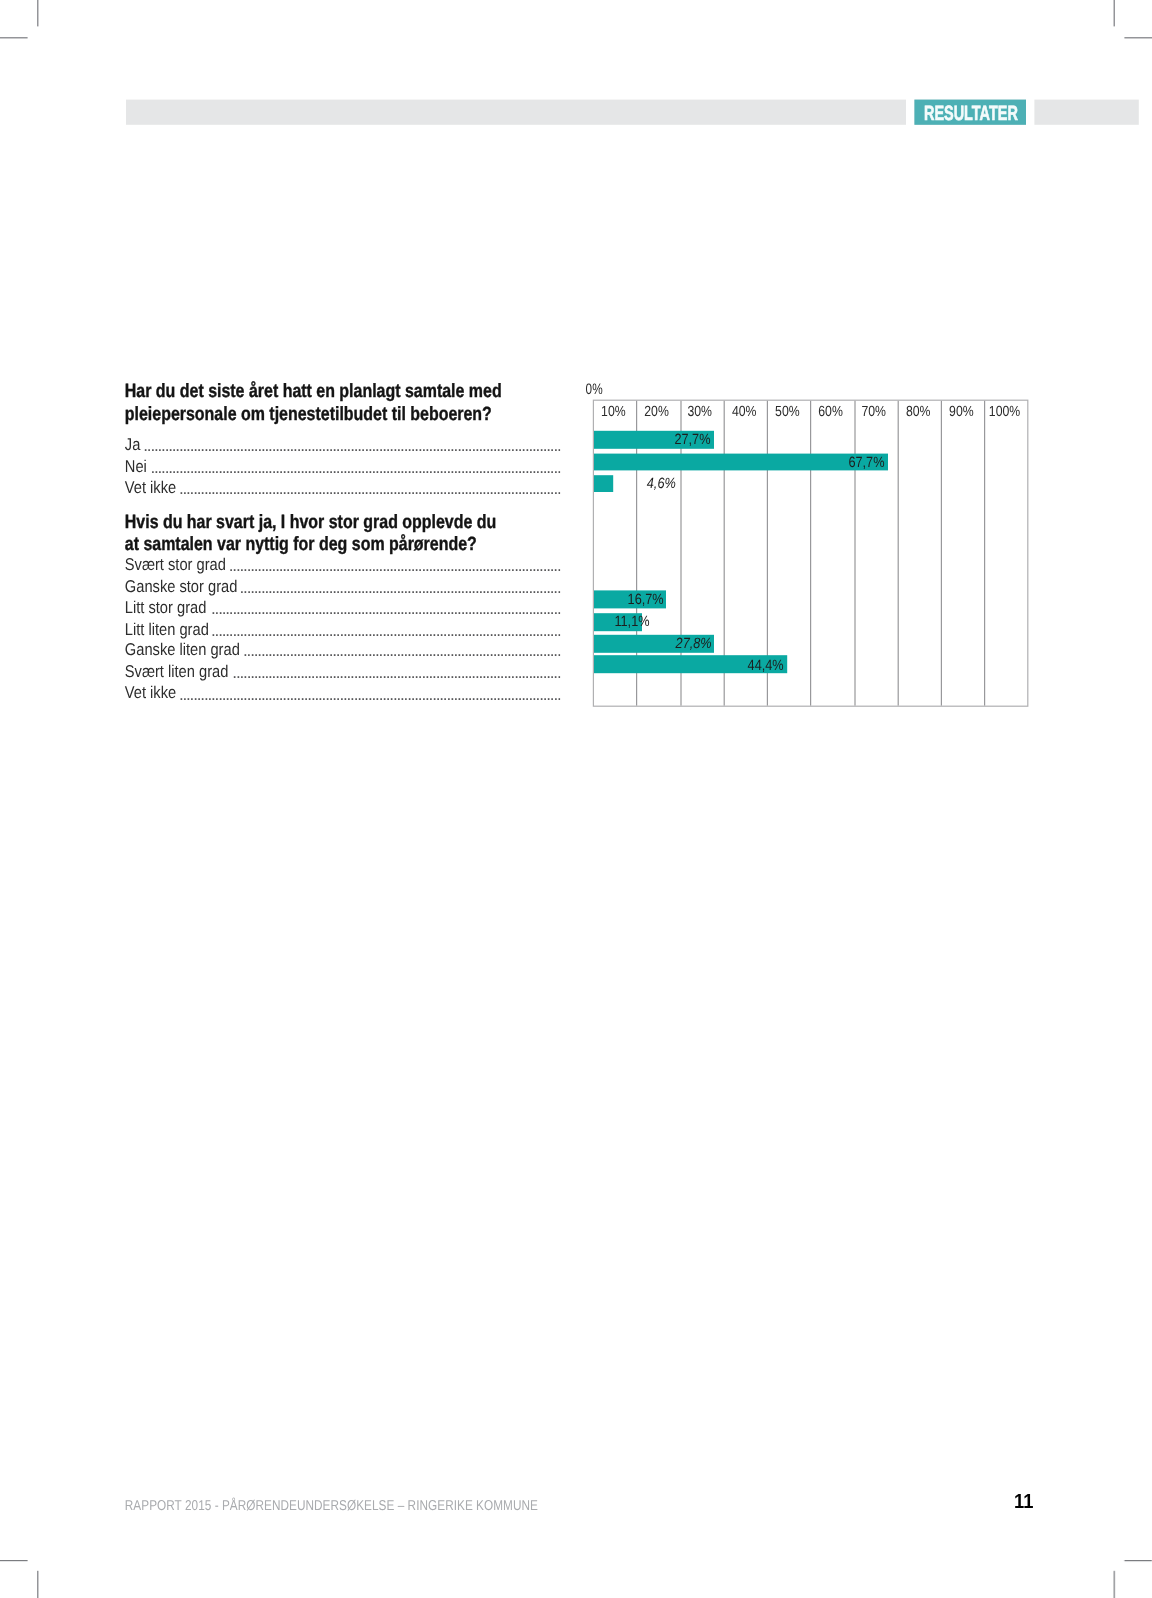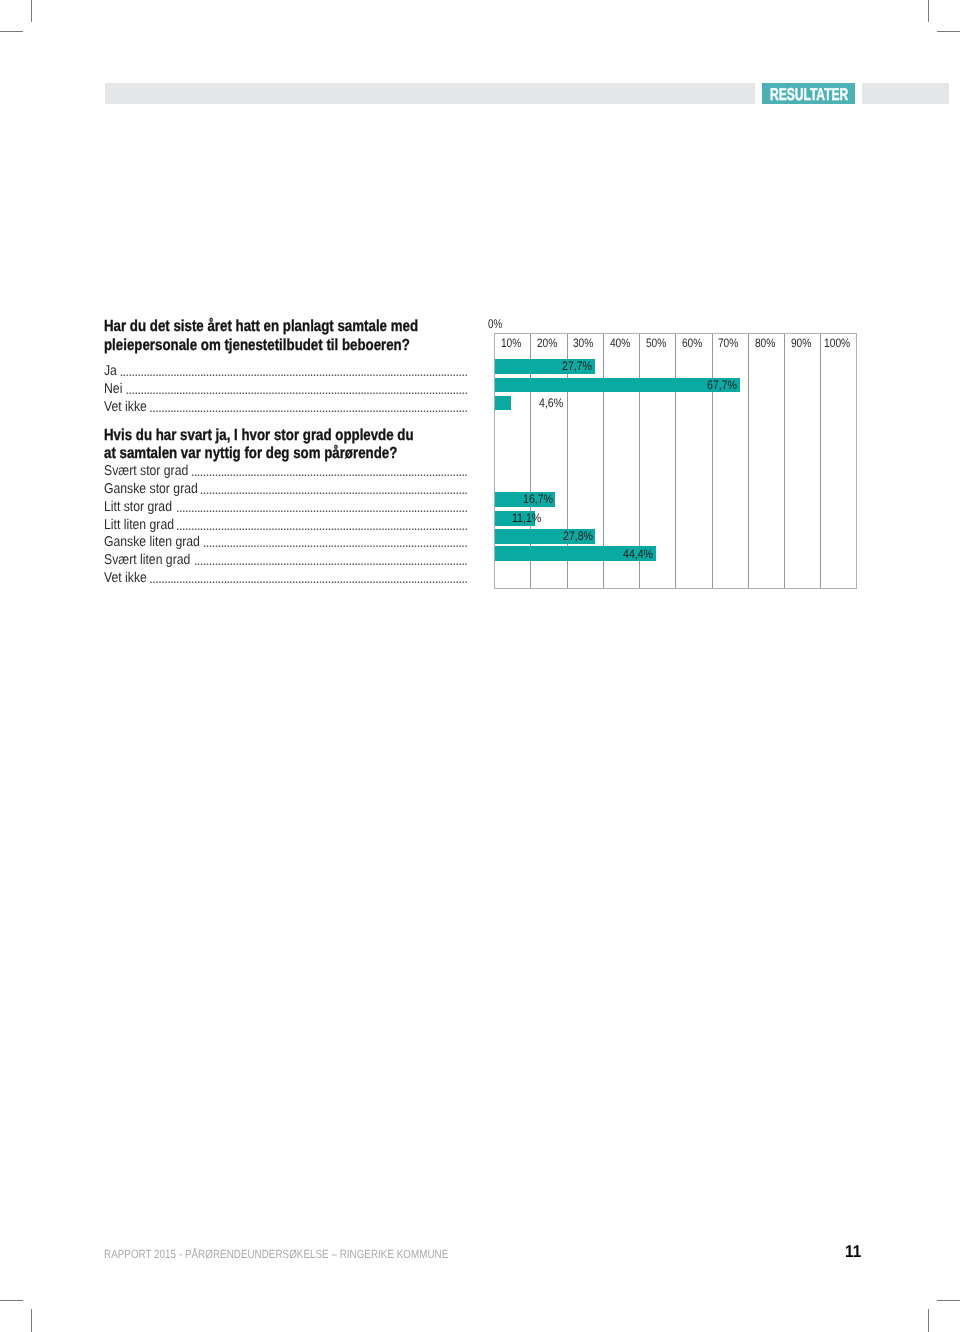--- a/index.html
+++ b/index.html
@@ -137,27 +137,27 @@
         <div class="gridline" style="left: 289.5px; background: rgb(152, 152, 155);"></div>
         <div class="tick-label" style="left: 252.15px; width: 36.25px;">80%</div>
         <div class="gridline" style="left: 325.75px; background: rgb(152, 152, 155);"></div>
         <div class="tick-label" style="left: 288.4px; width: 36.25px;">90%</div>
         <div class="tick-label" style="left: 324.65px; width: 36.25px;">100%</div>
         <div class="bar" style="left: 0px; top: 25.2px; width: 100.412px; height: 14.5px; background: rgb(10, 169, 162);"></div>
         <div class="bar-value" style="top: 25.4px; left: 67.8238px;"><span>27,7%</span></div>
         <div class="bar" style="left: 0px; top: 43.6px; width: 245.413px; height: 14.5px; background: rgb(10, 169, 162);"></div>
         <div class="bar-value" style="top: 43.8px; left: 212.824px;"><span>67,7%</span></div>
         <div class="bar" style="left: 0px; top: 61.8px; width: 16.675px; height: 14.5px; background: rgb(10, 169, 162);"></div>
-        <div class="bar-value outside" style="top: 62px; left: 44.55px;"><span>4,6%</span></div>
+        <div class="bar-value outside" style="top: 62px; left: 44.55px; font-style: italic;"><span>4,6%</span></div>
         <div class="bar" style="left: 0px; top: 158.1px; width: 60.5375px; height: 14.5px; background: rgb(10, 169, 162);"></div>
         <div class="bar-value" style="top: 158.3px; left: 27.9488px;"><span>16,7%</span></div>
         <div class="bar" style="left: 0px; top: 177.2px; width: 40.2375px; height: 14.5px; background: rgb(10, 169, 162);"></div>
         <div class="bar-value" style="top: 177.4px; left: 17px;"><span>11,1%</span></div>
         <div class="bar" style="left: 0px; top: 195.1px; width: 100.775px; height: 14.5px; background: rgb(10, 169, 162);"></div>
-        <div class="bar-value" style="top: 195.3px; left: 68.1863px;"><span>27,8%</span></div>
+        <div class="bar-value" style="top: 195.3px; left: 68.1863px; font-style: italic;"><span>27,8%</span></div>
         <div class="bar" style="left: 0px; top: 212.4px; width: 160.95px; height: 14.5px; background: rgb(10, 169, 162);"></div>
         <div class="bar-value" style="top: 212.6px; left: 128.361px;"><span>44,4%</span></div>
       </div>
   </div>
 
   <div id="footer-text" style="color: rgb(169, 171, 174);">RAPPORT 2015 - PÅRØRENDEUNDERSØKELSE – RINGERIKE KOMMUNE</div>
   <div id="page-number">11</div>
 </div>
 
 </body></html>

